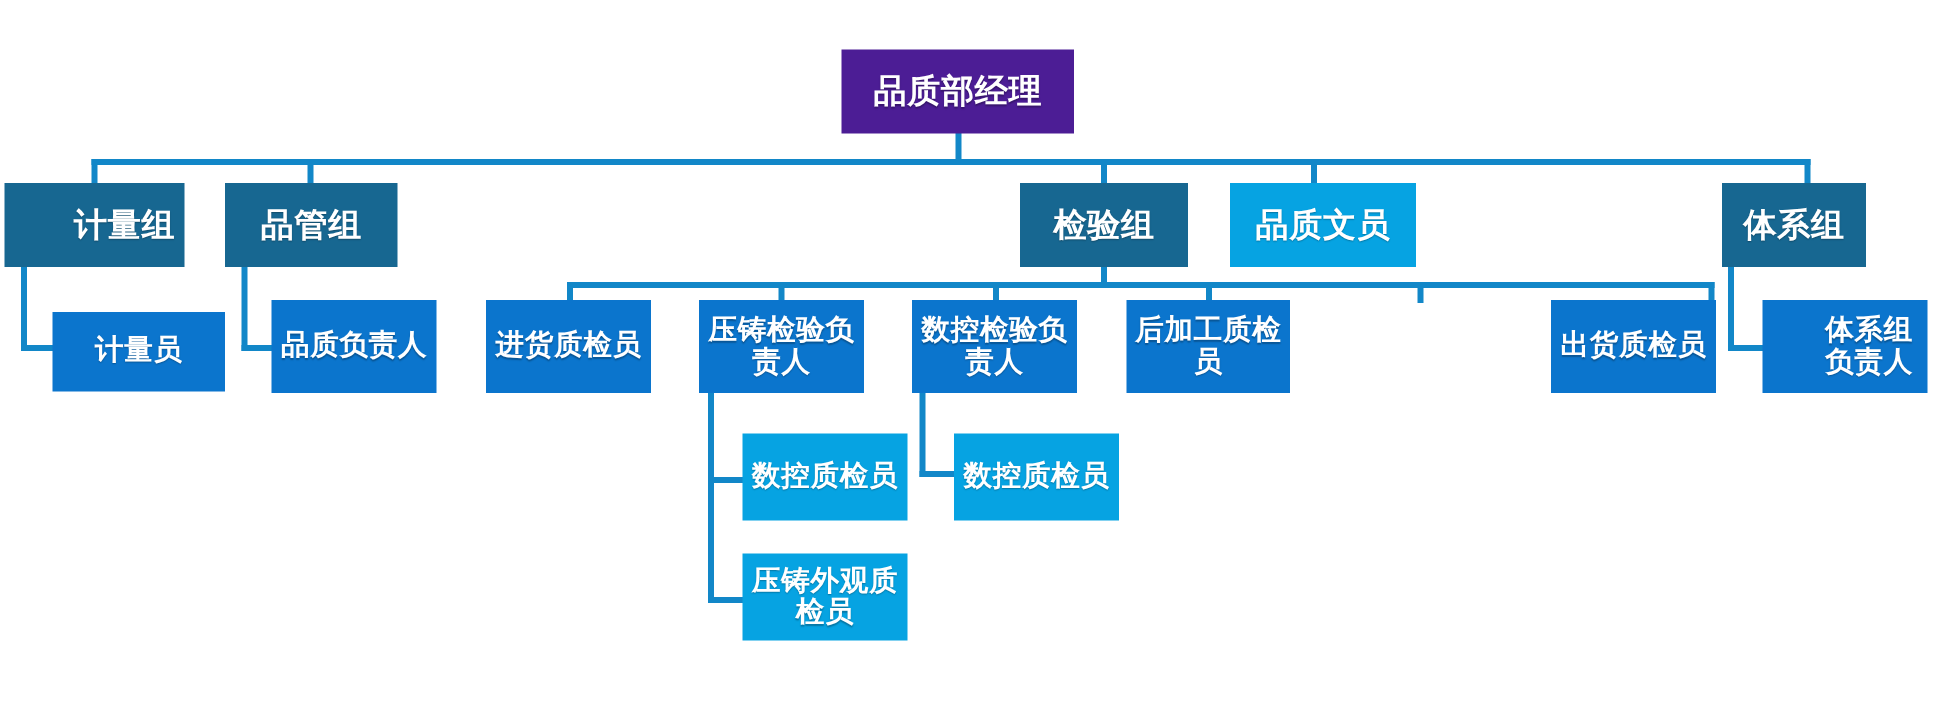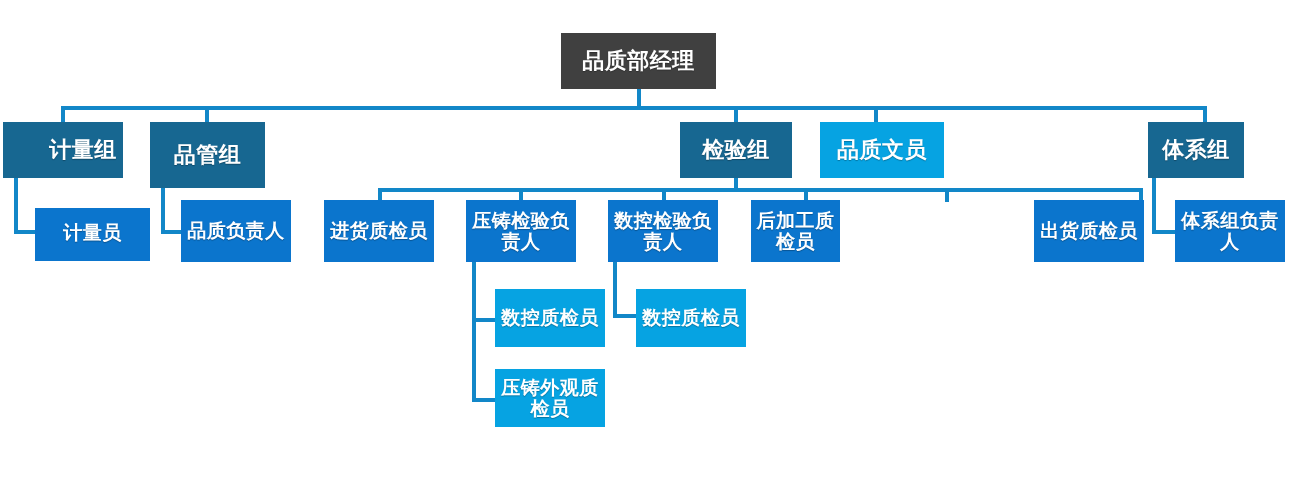--- a/index.html
+++ b/index.html
@@ -26,21 +26,21 @@
     text-align: center;
     color: #ffffff;
     font-weight: 700;
     line-height: 1.12;
     letter-spacing: 0.5px;
     box-sizing: border-box;
     padding: 2px 4px;
     text-shadow: 0 1px 1px rgba(0,0,0,0.28);
     user-select: none;
   }
-  .lvl-root  { background: #404040; }
+  .lvl-root  { background: #4c1d95; }
   .lvl-dept  { background: #176791; }
   .lvl-role  { background: #0b75cd; }
   .lvl-staff { background: #06a3e2; }
 
   .conn {
     position: absolute;
     background: #1287c8;
   }
   .conn.h { height: 4px; }
   .conn.v { width: 4px; }
@@ -89,44 +89,44 @@
   <div class="elbow-spine" style="left:472px; top:262px; height:140px;"></div>
   <div class="conn h" style="left:472px; top:318px; width:26px;"></div>
   <div class="conn h" style="left:472px; top:398px; width:26px;"></div>
 
   <div class="elbow" style="left:613px; top:262px; width:25px; height:56px;"></div>
 
   <div class="node lvl-root" style="left:561px; top:33px; width:155px; height:56px; font-size:22px;">品质部经理</div>
 
   <div class="node lvl-dept" style="left:3px; top:122px; width:120px; height:56px; font-size:22px;padding-left:44px;">计量组</div>
 
-  <div class="node lvl-dept" style="left:150px; top:122px; width:115px; height:66px; font-size:22px;">品管组</div>
+  <div class="node lvl-dept" style="left:150px; top:122px; width:115px; height:56px; font-size:22px;">品管组</div>
 
   <div class="node lvl-dept" style="left:680px; top:122px; width:112px; height:56px; font-size:22px;">检验组</div>
 
   <div class="node lvl-staff" style="left:820px; top:122px; width:124px; height:56px; font-size:22px;">品质文员</div>
 
   <div class="node lvl-dept" style="left:1148px; top:122px; width:96px; height:56px; font-size:22px;">体系组</div>
 
   <div class="node lvl-role" style="left:35px; top:208px; width:115px; height:53px; font-size:19px;font-family:Liberation Mono, monospace;">计量员</div>
 
   <div class="node lvl-role" style="left:181px; top:200px; width:110px; height:62px; font-size:19px;">品质负责人</div>
 
   <div class="node lvl-role" style="left:324px; top:200px; width:110px; height:62px; font-size:19px;">进货质检员</div>
 
   <div class="node lvl-role" style="left:466px; top:200px; width:110px; height:62px; font-size:19px;">压铸检验负责人</div>
 
   <div class="node lvl-role" style="left:608px; top:200px; width:110px; height:62px; font-size:19px;">数控检验负责人</div>
 
-  <div class="node lvl-role" style="left:751px; top:200px; width:89px; height:62px; font-size:19px;">后加工质检员</div>
+  <div class="node lvl-role" style="left:751px; top:200px; width:109px; height:62px; font-size:19px;">后加工质检员</div>
 
 
   <div class="node lvl-role" style="left:1034px; top:200px; width:110px; height:62px; font-size:19px;">出货质检员</div>
 
-  <div class="node lvl-role" style="left:1175px; top:200px; width:110px; height:62px; font-size:19px;">体系组负责人</div>
+  <div class="node lvl-role" style="left:1175px; top:200px; width:110px; height:62px; font-size:19px;padding-left:36px;">体系组负责人</div>
 
   <div class="node lvl-staff" style="left:495px; top:289px; width:110px; height:58px; font-size:19px;">数控质检员</div>
 
   <div class="node lvl-staff" style="left:495px; top:369px; width:110px; height:58px; font-size:19px;">压铸外观质检员</div>
 
   <div class="node lvl-staff" style="left:636px; top:289px; width:110px; height:58px; font-size:19px;">数控质检员</div>
 
 </div>
 
 </body></html>

